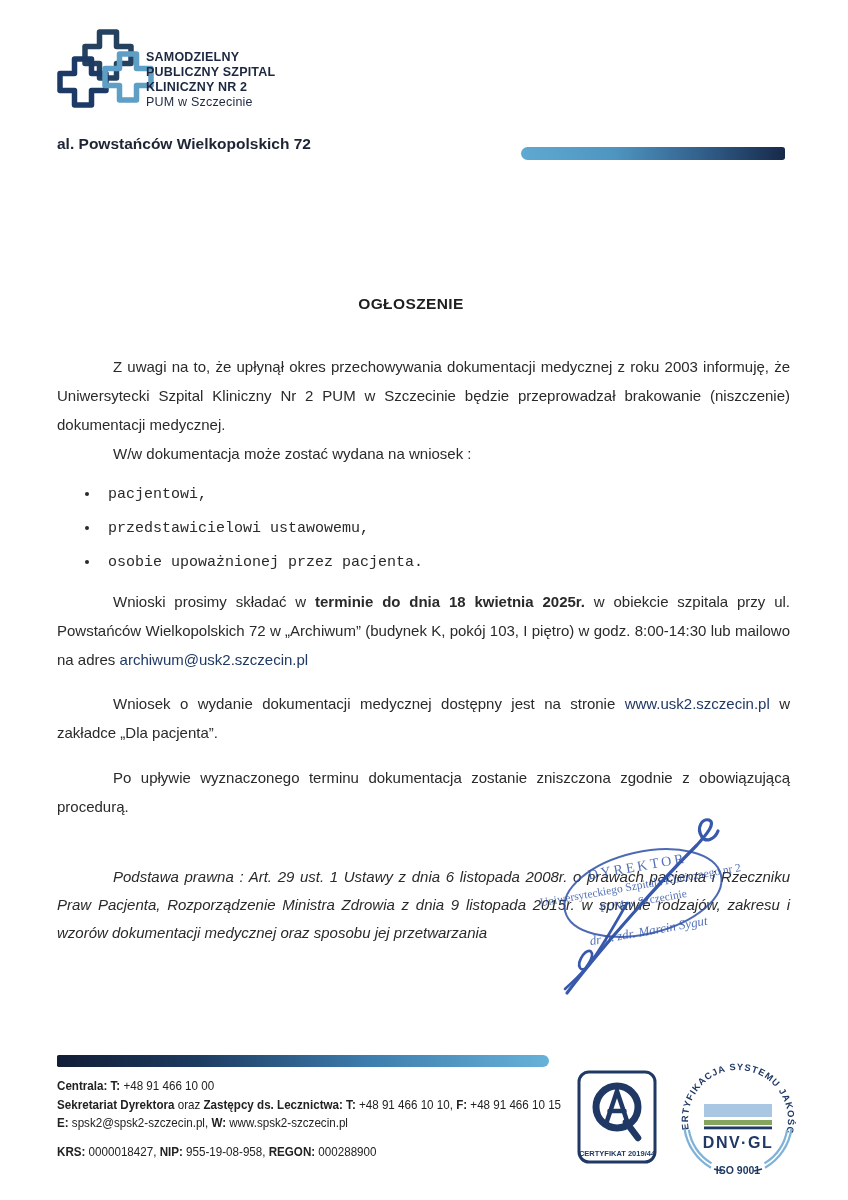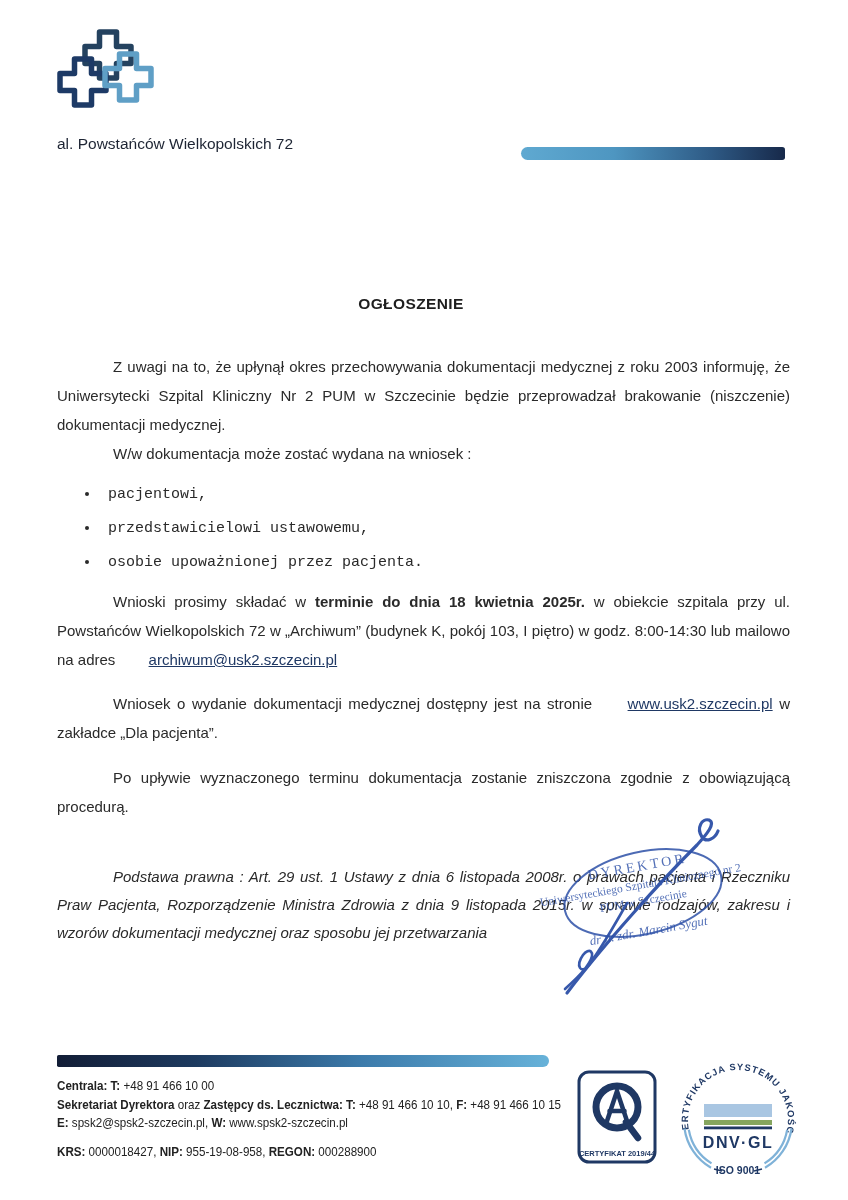--- a/index.html
+++ b/index.html
@@ -6,41 +6,41 @@
   .page{
     position:relative;width:848px;height:1200px;margin:0 auto;
     background:#ffffff;overflow:hidden;
     font-family:"Liberation Sans",sans-serif;color:#2a2a2a;
   }
   
   .logo-svg{position:absolute;left:52px;top:26px;}
   .logo-text{position:absolute;left:146px;top:50px;line-height:15px;
     font-size:12.5px;font-weight:bold;color:#1c2840;letter-spacing:.2px;}
   .logo-text .lt-last{font-weight:normal;}
-  .address{position:absolute;left:57px;top:133px;font-size:15.5px;font-weight:normal;
+  .address{position:absolute;left:57px;top:133px;font-size:15.5px;font-weight:bold;
     color:#1d2433;line-height:21px;}
   .top-bar{position:absolute;left:521px;top:147px;width:264px;height:13px;
     border-radius:7px 3px 3px 7px;
     background:linear-gradient(to right,#5fa9d1 0%,#4e96c1 35%,#2e5a85 72%,#17294a 100%);}
   
   .doc-title{position:absolute;top:295px;left:0;width:848px;margin:0;
     text-align:center;transform:translateX(-13px);
     font-size:15.5px;font-weight:bold;color:#1e1e1e;letter-spacing:.4px;}
   .content{position:absolute;left:57px;top:352px;width:733px;
     font-size:15px;line-height:29px;text-align:justify;}
   .para{margin:0;text-indent:56px;}
   .para.p2{}
   .bullets{list-style:disc;margin:17px 0 0 0;padding-left:43px;font-family:Liberation Mono, monospace;}
   .bullets li{margin-bottom:14px;padding-left:8px;line-height:20px;}
   .para.p3{margin-top:8px;}
   .para.p4{margin-top:15px;}
   .para.p5{margin-top:16px;}
   .para.legal{margin-top:42px;font-style:italic;line-height:28px;}
   .b{font-weight:bold;}
-  .lnk{color:#1f3864;text-decoration:underline;cursor:pointer;margin-left:29px;}
+  .lnk{color:#1f3864;cursor:pointer;}
   
   .signature{position:absolute;left:475px;top:815px;}
   
   .bottom-bar{position:absolute;left:57px;top:1055px;width:492px;height:12px;
     border-radius:2px 7px 7px 2px;
     background:linear-gradient(to right,#121d36 0%,#1d3a5f 28%,#3c7bab 62%,#67b2d9 100%);}
   .contact{position:absolute;left:57px;top:1077px;font-size:13.5px;line-height:18.5px;
     color:#222;transform:scaleX(.86);transform-origin:left top;white-space:nowrap;}
   .contact .line{white-space:nowrap;}
   .contact .gap{margin-top:10px;}
@@ -53,20 +53,26 @@
 <div class="page">
 
   <svg class="logo-svg" width="120" height="100" viewBox="0 0 120 100">
     <g fill="none" stroke-width="5.5" stroke-linejoin="round" stroke-linecap="round">
       <path stroke="#24425f" transform="translate(56,29)" d="M -8.5 -23 L 8.5 -23 L 8.5 -8.5 L 23 -8.5 L 23 8.5 L 8.5 8.5 L 8.5 23 L -8.5 23 L -8.5 8.5 L -23 8.5 L -23 -8.5 L -8.5 -8.5 Z"></path>
       <path stroke="#1d3a66" transform="translate(31,56)" d="M -8.5 -23 L 8.5 -23 L 8.5 -8.5 L 23 -8.5 L 23 8.5 L 8.5 8.5 L 8.5 23 L -8.5 23 L -8.5 8.5 L -23 8.5 L -23 -8.5 L -8.5 -8.5 Z"></path>
       <path stroke="#5f9fc6" transform="translate(76,51)" d="M -8.5 -23 L 8.5 -23 L 8.5 -8.5 L 23 -8.5 L 23 8.5 L 8.5 8.5 L 8.5 23 L -8.5 23 L -8.5 8.5 L -23 8.5 L -23 -8.5 L -8.5 -8.5 Z"></path>
     </g>
   </svg>
 
+  <div class="logo-text">
+    <div>SAMODZIELNY</div>
+    <div>PUBLICZNY SZPITAL</div>
+    <div>KLINICZNY NR 2</div>
+    <div class="lt-last">PUM w Szczecinie</div>
+  </div>
 
   <div class="address">
     <div>al. Powstańców Wielkopolskich 72</div>
   </div>
 
   <div class="top-bar"></div>
 
   <h1 class="doc-title">OGŁOSZENIE</h1>
 
   <main class="content">

